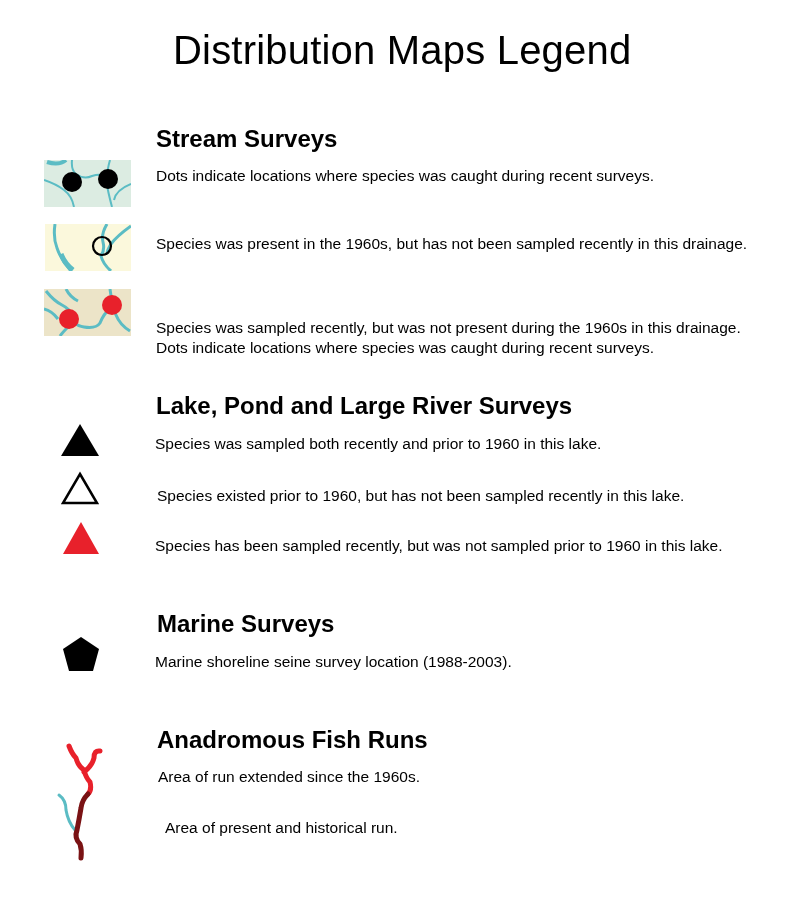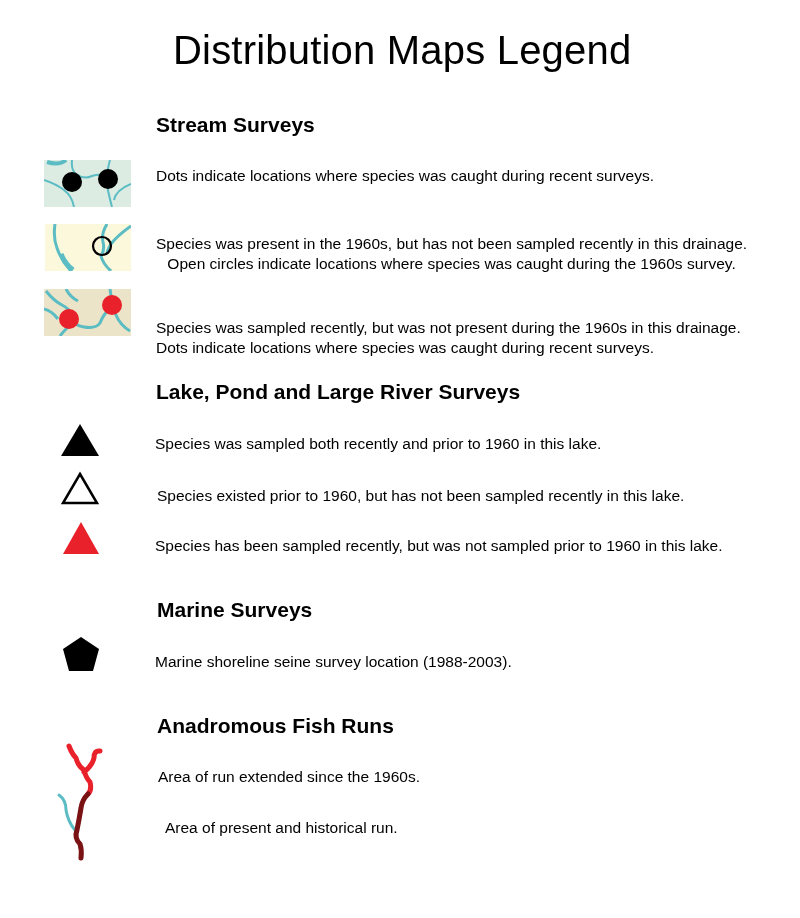--- a/index.html
+++ b/index.html
@@ -1,19 +1,19 @@
 <!DOCTYPE html>
 <html><head>
 <meta charset="utf-8">
 <style>
   html, body { margin:0; padding:0; background:#ffffff; }
   body { width:800px; height:918px; position:relative; overflow:hidden; font-family:"Liberation Sans", sans-serif; color:#000; }
   .abs { position:absolute; }
   .title { left:173px; top:28px; font-size:40px; font-weight:normal; letter-spacing:0.2px; }
-  .section { font-size:21px; font-weight:bold; }
+  .section { font-size:24px; font-weight:bold;margin-top:12px; }
   .desc { font-size:15.5px; line-height:20px; white-space:nowrap; }
   .icon svg { display:block; }
 </style>
 </head>
 <body>
 
 <div class="abs title">Distribution Maps Legend</div>
 
 <div class="abs section" style="left:156px; top:113px;">Stream Surveys</div>
 
@@ -36,23 +36,22 @@
 <div class="abs icon" style="left:45px; top:224px;">
   <svg width="86" height="47" viewBox="0 0 86 47">
     <rect width="86" height="47" fill="#fbf8dc"></rect>
     <path d="M10 0 Q8 14 12 24 Q16 36 26 47" stroke="#5bbcc4" stroke-width="3" fill="none"></path>
     <path d="M16 30 Q20 40 28 46" stroke="#5bbcc4" stroke-width="5" fill="none"></path>
     <path d="M62 0 Q56 10 58 18 Q60 26 56 32 Q58 40 66 47" stroke="#5bbcc4" stroke-width="3" fill="none"></path>
     <path d="M86 2 Q72 12 66 20 Q62 26 62 30" stroke="#5bbcc4" stroke-width="3" fill="none"></path>
     <circle cx="57" cy="22" r="9" fill="none" stroke="#000" stroke-width="2.2"></circle>
   </svg>
 </div>
-<div class="abs desc" style="left:156px; top:234px;text-align:center;">
+<div class="abs desc" style="left:156px; top:234px;">
   <div>Species was present in the 1960s, but has not been sampled recently in this drainage.</div>
-  <div>Open circles indicate locations where species was caught during the 1960s survey.</div>
 </div>
 
 <div class="abs icon" style="left:44px; top:289px;">
   <svg width="87" height="47" viewBox="0 0 87 47">
     <rect width="87" height="47" fill="#ece4c8"></rect>
     <path d="M2 2 Q10 12 18 16 Q26 20 30 28 Q28 36 40 38 Q52 40 56 34 Q60 24 66 20" stroke="#5bbcc4" stroke-width="3" fill="none"></path>
     <path d="M22 0 Q26 8 34 12" stroke="#5bbcc4" stroke-width="3" fill="none"></path>
     <path d="M0 20 Q8 22 14 30" stroke="#5bbcc4" stroke-width="3" fill="none"></path>
     <path d="M66 0 Q68 16 72 26 Q76 36 86 42" stroke="#5bbcc4" stroke-width="3" fill="none"></path>
     <path d="M24 38 Q18 44 16 47" stroke="#5bbcc4" stroke-width="3" fill="none"></path>

